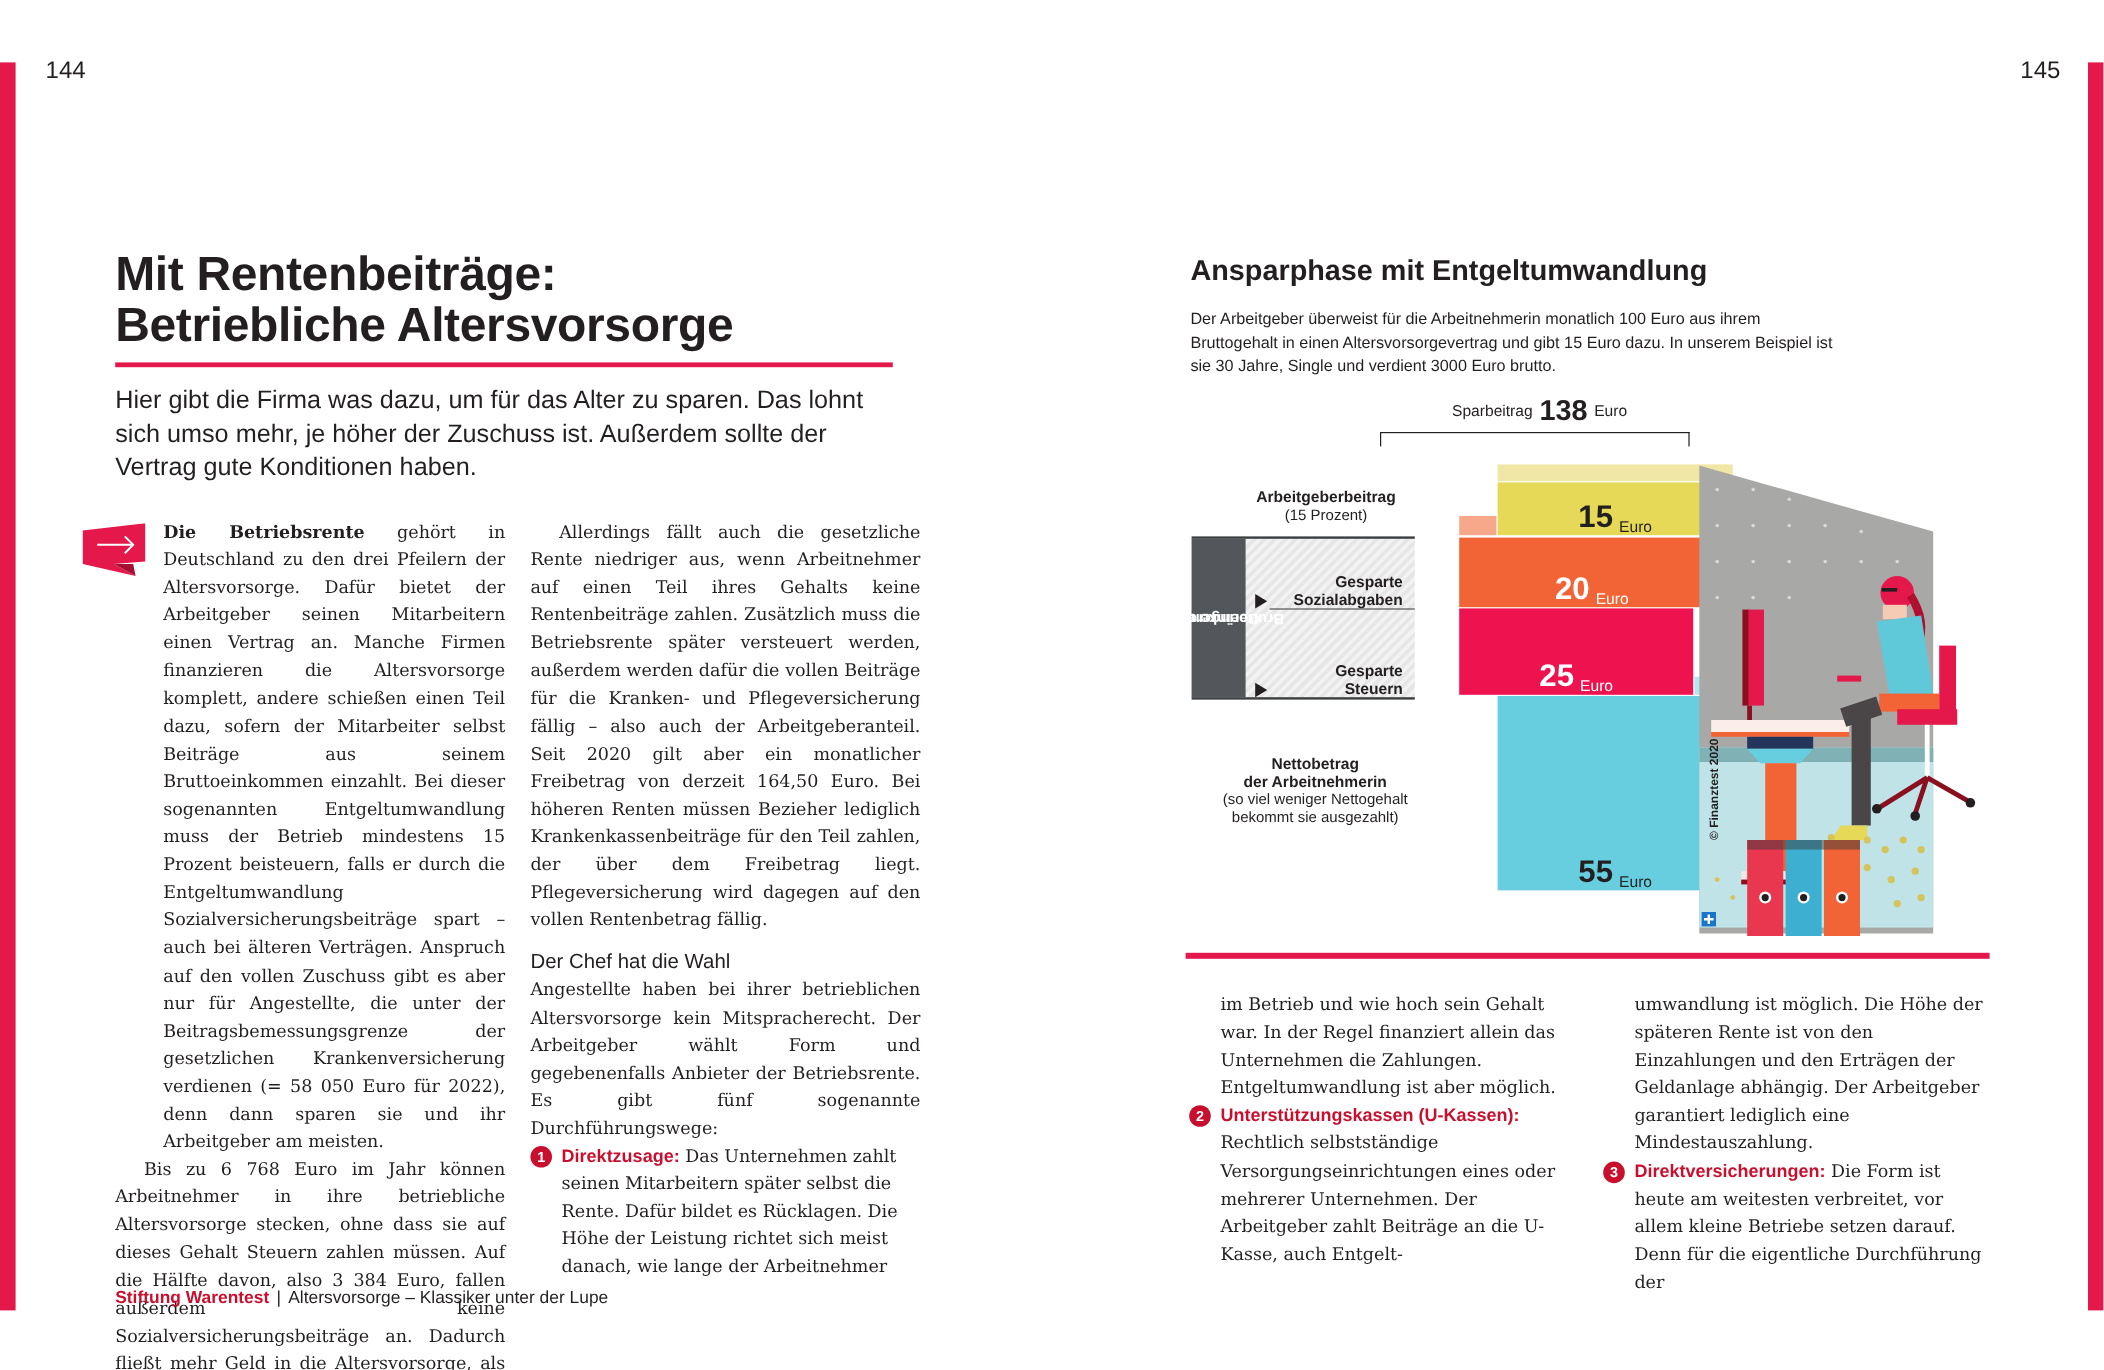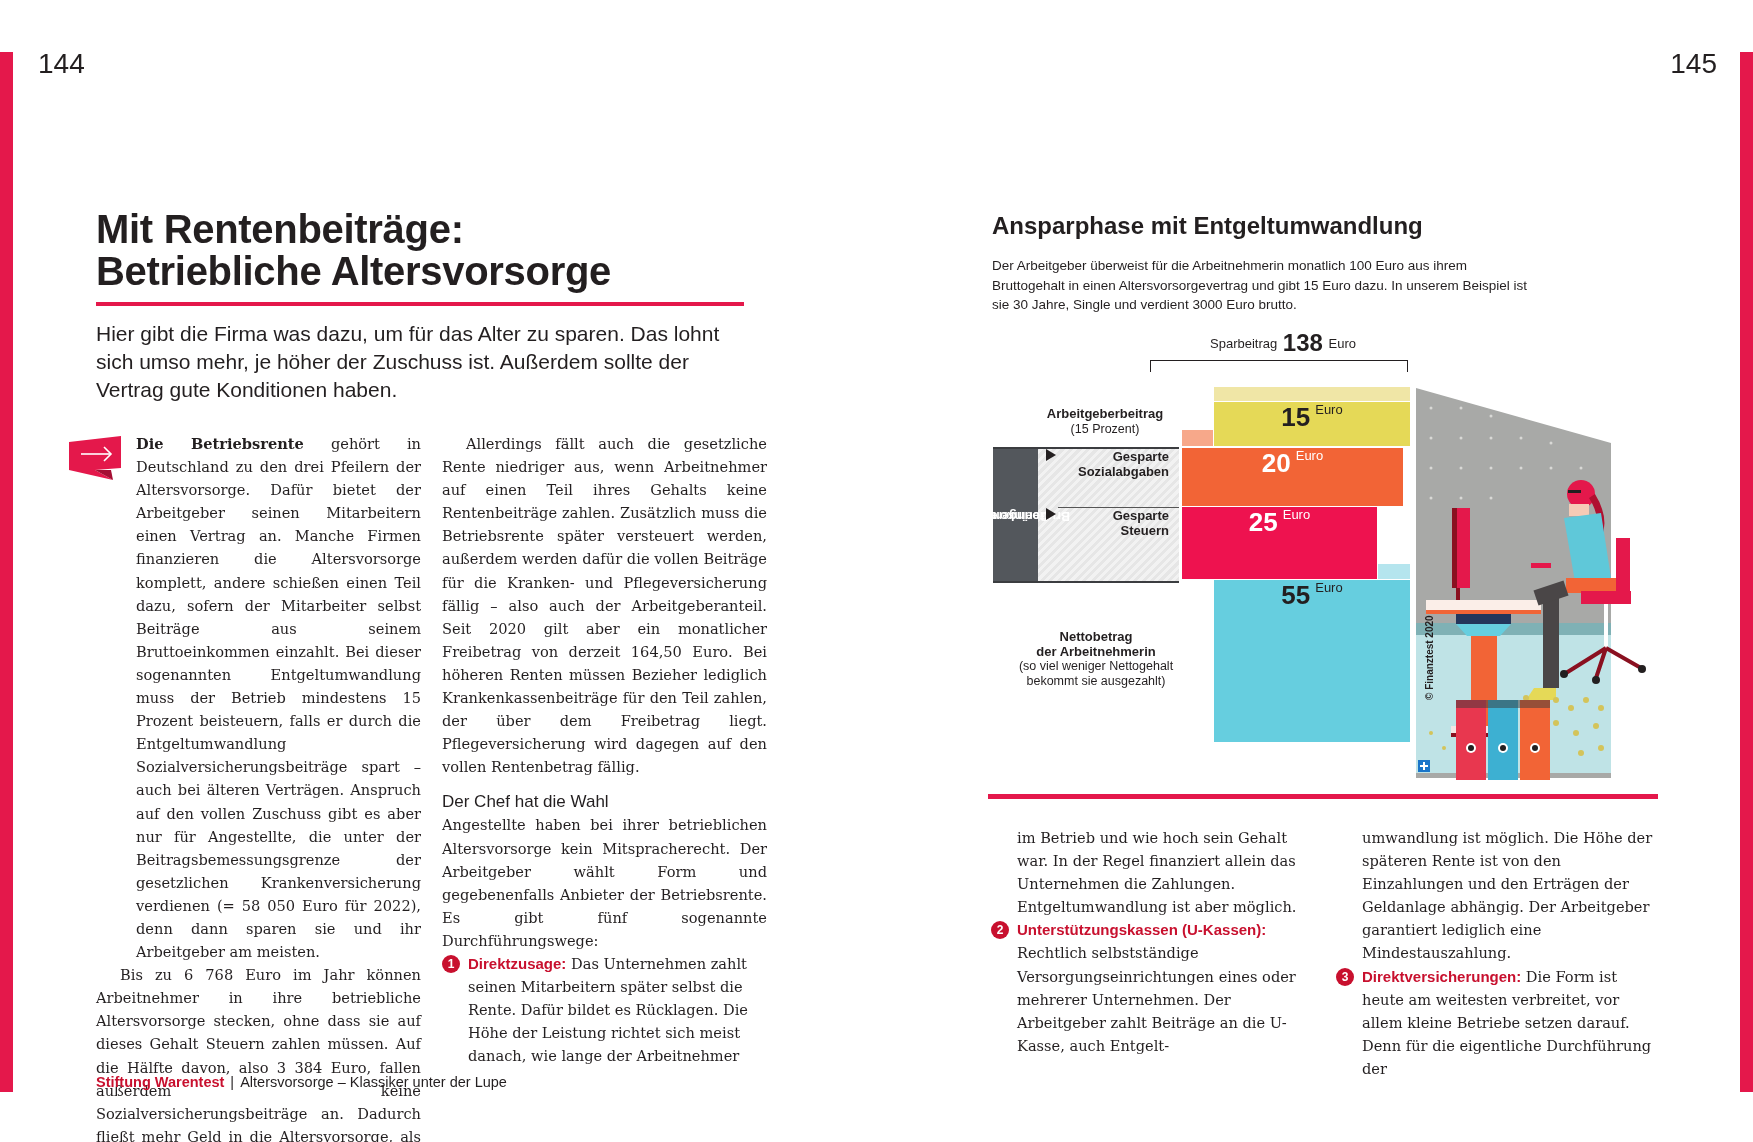--- a/index.html
+++ b/index.html
@@ -1,19 +1,19 @@
 <!DOCTYPE html>
 <html><head>
 <meta charset="utf-8">
 <style>
   html, body { margin: 0; padding: 0; background: #ffffff; }
   body { width: 1753px; height: 1142px; position: relative; overflow: hidden; color: #231f20; }
   .redbar-left { position: absolute; left: 0; top: 52px; width: 13px; height: 1040px; background: #e4184b; }
   .redbar-right { position: absolute; right: 0; top: 52px; width: 13px; height: 1040px; background: #e4184b; }
-  .pagenum { position: absolute; top: 48px; font-family: "Liberation Sans", sans-serif; font-size: 28px; color: #231f20; }
+  .pagenum { position: absolute; top: 48px; font-family: "Liberation Sans", sans-serif; font-size: 20px; color: #231f20; }
   .pn-left { left: 38px; }
   .pn-right { right: 36px; }
 
   .title { position: absolute; left: 96px; top: 208px; font-family: "Liberation Sans", sans-serif; font-weight: bold; font-size: 40px; line-height: 42px; margin: 0; letter-spacing: -0.3px; }
   .title-rule { position: absolute; left: 96px; top: 302px; width: 648px; height: 4px; background: #e4184b; }
   .intro { position: absolute; left: 96px; top: 320px; width: 650px; font-family: "Liberation Sans", sans-serif; font-size: 21px; line-height: 28px; margin: 0; }
 
   .col { position: absolute; font-family: "DejaVu Serif", serif; font-size: 14.6px; line-height: 23.1px; text-align: justify; hyphens: manual; color: #231f20; }
   .col p { margin: 0; }
   .col .indent { text-indent: 24px; }
@@ -33,37 +33,37 @@
   .footer .brand { color: #c8102e; font-weight: bold; }
   .footer .sep { margin: 0 6px; color: #231f20; }
 
   
   .info-title { position: absolute; left: 992px; top: 212px; font-family: "Liberation Sans", sans-serif; font-weight: bold; font-size: 24px; margin: 0; }
   .info-desc { position: absolute; left: 992px; top: 256px; width: 540px; font-family: "Liberation Sans", sans-serif; font-size: 13.5px; line-height: 19.5px; margin: 0; }
   .sparlabel { position: absolute; left: 1210px; top: 329px; font-family: "Liberation Sans", sans-serif; font-size: 13px; }
   .sparlabel .big { font-weight: bold; font-size: 24px; vertical-align: -3px; margin: 0 2px; }
   .bracket { position: absolute; left: 1150px; top: 360px; width: 258px; height: 12px; border: 1.5px solid #231f20; border-bottom: none; box-sizing: border-box; }
 
-  .bar { position: absolute; display: flex; align-items: flex-start; justify-content: center; font-family: "Liberation Sans", sans-serif; }
+  .bar { position: absolute; display: flex; align-items: flex-end; justify-content: center; font-family: "Liberation Sans", sans-serif; margin-left: 34px; }
   .bar .v { font-weight: bold; font-size: 26px; }
   .bar .u { font-size: 13px; margin-left: 5px; }
   .bar-15 { background: #e5d957; color: #231f20; }
   .bar-15-top { background: #f0e6a6; }
   .bar-20 { background: #f26436; color: #fff; }
   .bar-25 { background: #ee124f; color: #fff; }
   .bar-55 { background: #66cedf; color: #231f20; }
   .bar-55-top { background: #b5e5ee; }
   .bar-peach { background: #f7a88a; }
 
   .lbl { position: absolute; font-family: "Liberation Sans", sans-serif; font-size: 12.5px; line-height: 14.5px; text-align: center; }
   .lbl b { font-size: 13px; }
   .grey-block { position: absolute; left: 993px; top: 447px; width: 186px; height: 132px; border-top: 2px solid #3b3d40; border-bottom: 2px solid #3b3d40; background: repeating-linear-gradient(135deg, #e6e6e6 0 3px, #f2f2f2 3px 6px); }
   .vert { position: absolute; left: 0; top: 0; width: 45px; height: 100%; background: #53575c; }
   .vert span { position: absolute; left: 50%; top: 50%; transform: translate(-50%, -50%) rotate(-90deg); white-space: nowrap; color: #fff; font-family: "Liberation Sans", sans-serif; font-weight: bold; font-size: 12.5px; line-height: 15px; text-align: center; }
-  .gb-row { position: absolute; left: 45px; right: 0; display: flex; align-items: flex-start; justify-content: flex-end; padding-right: 10px; box-sizing: border-box; }
+  .gb-row { position: absolute; left: 45px; right: 0; display: flex; align-items: flex-end; justify-content: flex-end; padding-right: 10px; box-sizing: border-box; }
   .gb-row .tri { position: absolute; left: 8px; width: 0; height: 0; border-top: 6px solid transparent; border-bottom: 6px solid transparent; border-left: 10px solid #231f20; }
   .gb-row .t { font-family: "Liberation Sans", sans-serif; font-weight: bold; font-size: 13px; line-height: 15px; text-align: right; }
   .gb-sep { position: absolute; left: 65px; right: 0; top: 58px; height: 1px; background: #555; }
   .illus { position: absolute; left: 1416px; top: 388px; width: 250px; height: 395px; }
   .bottom-rule { position: absolute; left: 988px; top: 794px; width: 670px; height: 5px; background: #e4184b; }
 </style>
 </head>
 <body>
 
 <div class="redbar-left"></div>

